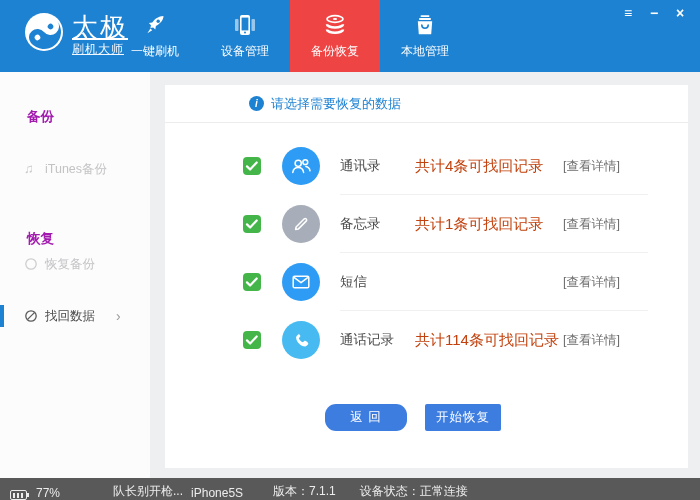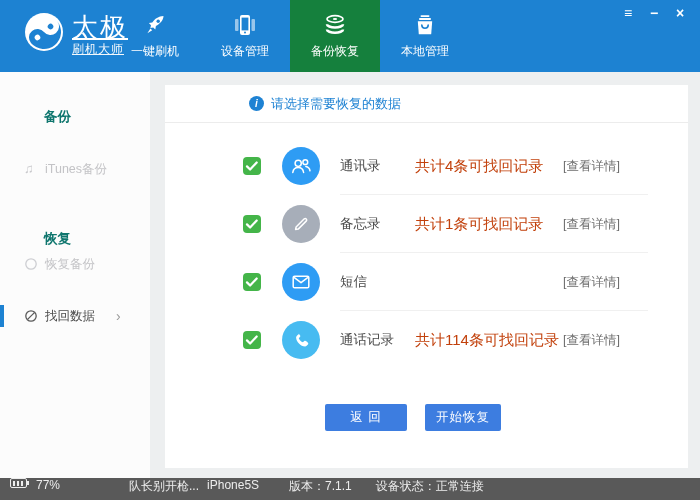--- a/index.html
+++ b/index.html
@@ -8,29 +8,29 @@
   #app { position:relative; width:700px; height:500px; background:#edeff0; overflow:hidden; }
 
   
   .header { position:absolute; left:0; top:0; width:700px; height:72px; background:#1d82d2; }
   .logo { position:absolute; left:24px; top:12px; width:40px; height:40px; }
   .brand { position:absolute; left:72px; top:12px; color:#fff;text-decoration:underline; }
   .brand-title { font-size:26px; line-height:30px; letter-spacing:2px; font-weight:400; }
   .brand-sub { font-size:12px; line-height:14px; letter-spacing:1px; opacity:.95; }
   .tabs { position:absolute; left:110px; top:0; height:72px; display:flex; }
   .tab { width:90px; height:72px; display:flex; flex-direction:column; align-items:center; justify-content:center; gap:5px; cursor:pointer; }
-  .tab.active { background:#15803d; }
+  .tab.active { background:#ef4444; }
   .tab .ticon { width:26px; height:26px; }
   .tab .tlabel { color:#fff; font-size:12px; }
   .winctl { position:absolute; right:10px; top:4px; display:flex; gap:6px; }
   .winbtn { color:#fff; font-size:14px; line-height:18px; width:20px; text-align:center; cursor:pointer; font-weight:bold; }
 
   
   .sidebar { position:absolute; left:0; top:72px; width:150px; height:406px; background:#fcfcfc; }
-  .side-title { position:absolute; left:44px; height:18px; font-size:13.5px; font-weight:bold; color:#0f766e; line-height:18px; }
+  .side-title { position:absolute; left:27px; height:18px; font-size:13.5px; font-weight:bold; color:#a21caf; line-height:18px; }
   .side-item { position:absolute; left:0; width:150px; height:20px; line-height:20px; font-size:12.5px; color:#c3c3c6; cursor:pointer; }
   .side-item .sicon { position:absolute; left:24px; top:3px; width:14px; height:14px; }
   .side-item .stext { position:absolute; left:45px; }
   .side-item.selected { color:#4a4a4a;margin-top:28px; }
   .side-item .sel-bar { position:absolute; left:0; top:-1px; width:4px; height:22px; background:#1d82d2; }
   .side-item .arrow { position:absolute; left:116px; top:0; color:#9a9a9a; font-size:14px; }
   .music-glyph { font-size:13px; color:#c9c9cc; line-height:14px; }
 
   
   .panel { position:absolute; left:165px; top:85px; width:523px; height:383px; background:#fff; }
@@ -45,31 +45,31 @@
   .circle-icon { position:absolute; left:117px; top:10px; width:38px; height:38px; border-radius:50%; }
   .circle-icon svg { position:absolute; left:7px; top:7px; width:24px; height:24px; }
   .ci-blue { background:#2e9cf4; }
   .ci-gray { background:#a7aeb9; }
   .ci-lblue { background:#47bbf1; }
   .row-label { position:absolute; left:175px; top:0; line-height:58px; font-size:13.5px; color:#4a4a4a; }
   .row-count { position:absolute; left:250px; top:0; line-height:58px; font-size:15px; color:#c2410c; }
   .row-link { position:absolute; right:68px; top:0; line-height:58px; font-size:12.5px; color:#6e6e6e; cursor:pointer; }
 
   .btn { position:absolute; top:319px; height:27px; background:#3d7de0; color:#fff; font-size:12.5px; border:none; border-radius:2px; cursor:pointer; font-family:inherit; letter-spacing:1px; }
-  .btn-back { left:160px; width:82px; }
+  .btn-back { left:160px; width:82px;border-radius:11px; }
   .btn-start { left:260px; width:76px; }
 
   
-  .statusbar { position:absolute; left:0; top:478px; width:700px; height:22px; background:#595959; color:#ededed; font-size:12px; display:flex; align-items:flex-start; padding-left:10px; }
+  .statusbar { position:absolute; left:0; top:478px; width:700px; height:22px; background:#595959; color:#ededed; font-size:12px; display:flex; align-items:flex-end; padding-left:10px; }
   .battery { position:relative; width:17px; height:10px; border:1px solid #ededed; border-radius:2px; margin-right:4px; }
   .battery:after { content:""; position:absolute; right:-3px; top:2px; width:2px; height:4px; background:#ededed; }
   .battery .bars { position:absolute; left:1.5px; top:1.5px; display:flex; gap:1.5px; }
   .battery .bars i { display:block; width:2.5px; height:5px; background:#ededed; }
   .sb-pct { margin-left:5px; }
-  .sb-name { margin-left:30px;padding-left:39px; }
+  .sb-name { margin-left:14px;padding-left:39px; }
   .sb-model { margin-left:8px; }
   .sb-version { margin-left:30px; }
   .sb-status { margin-left:24px; }
 </style>
 </head>
 <body>
 
 <div id="app">
 
   <div class="header">

